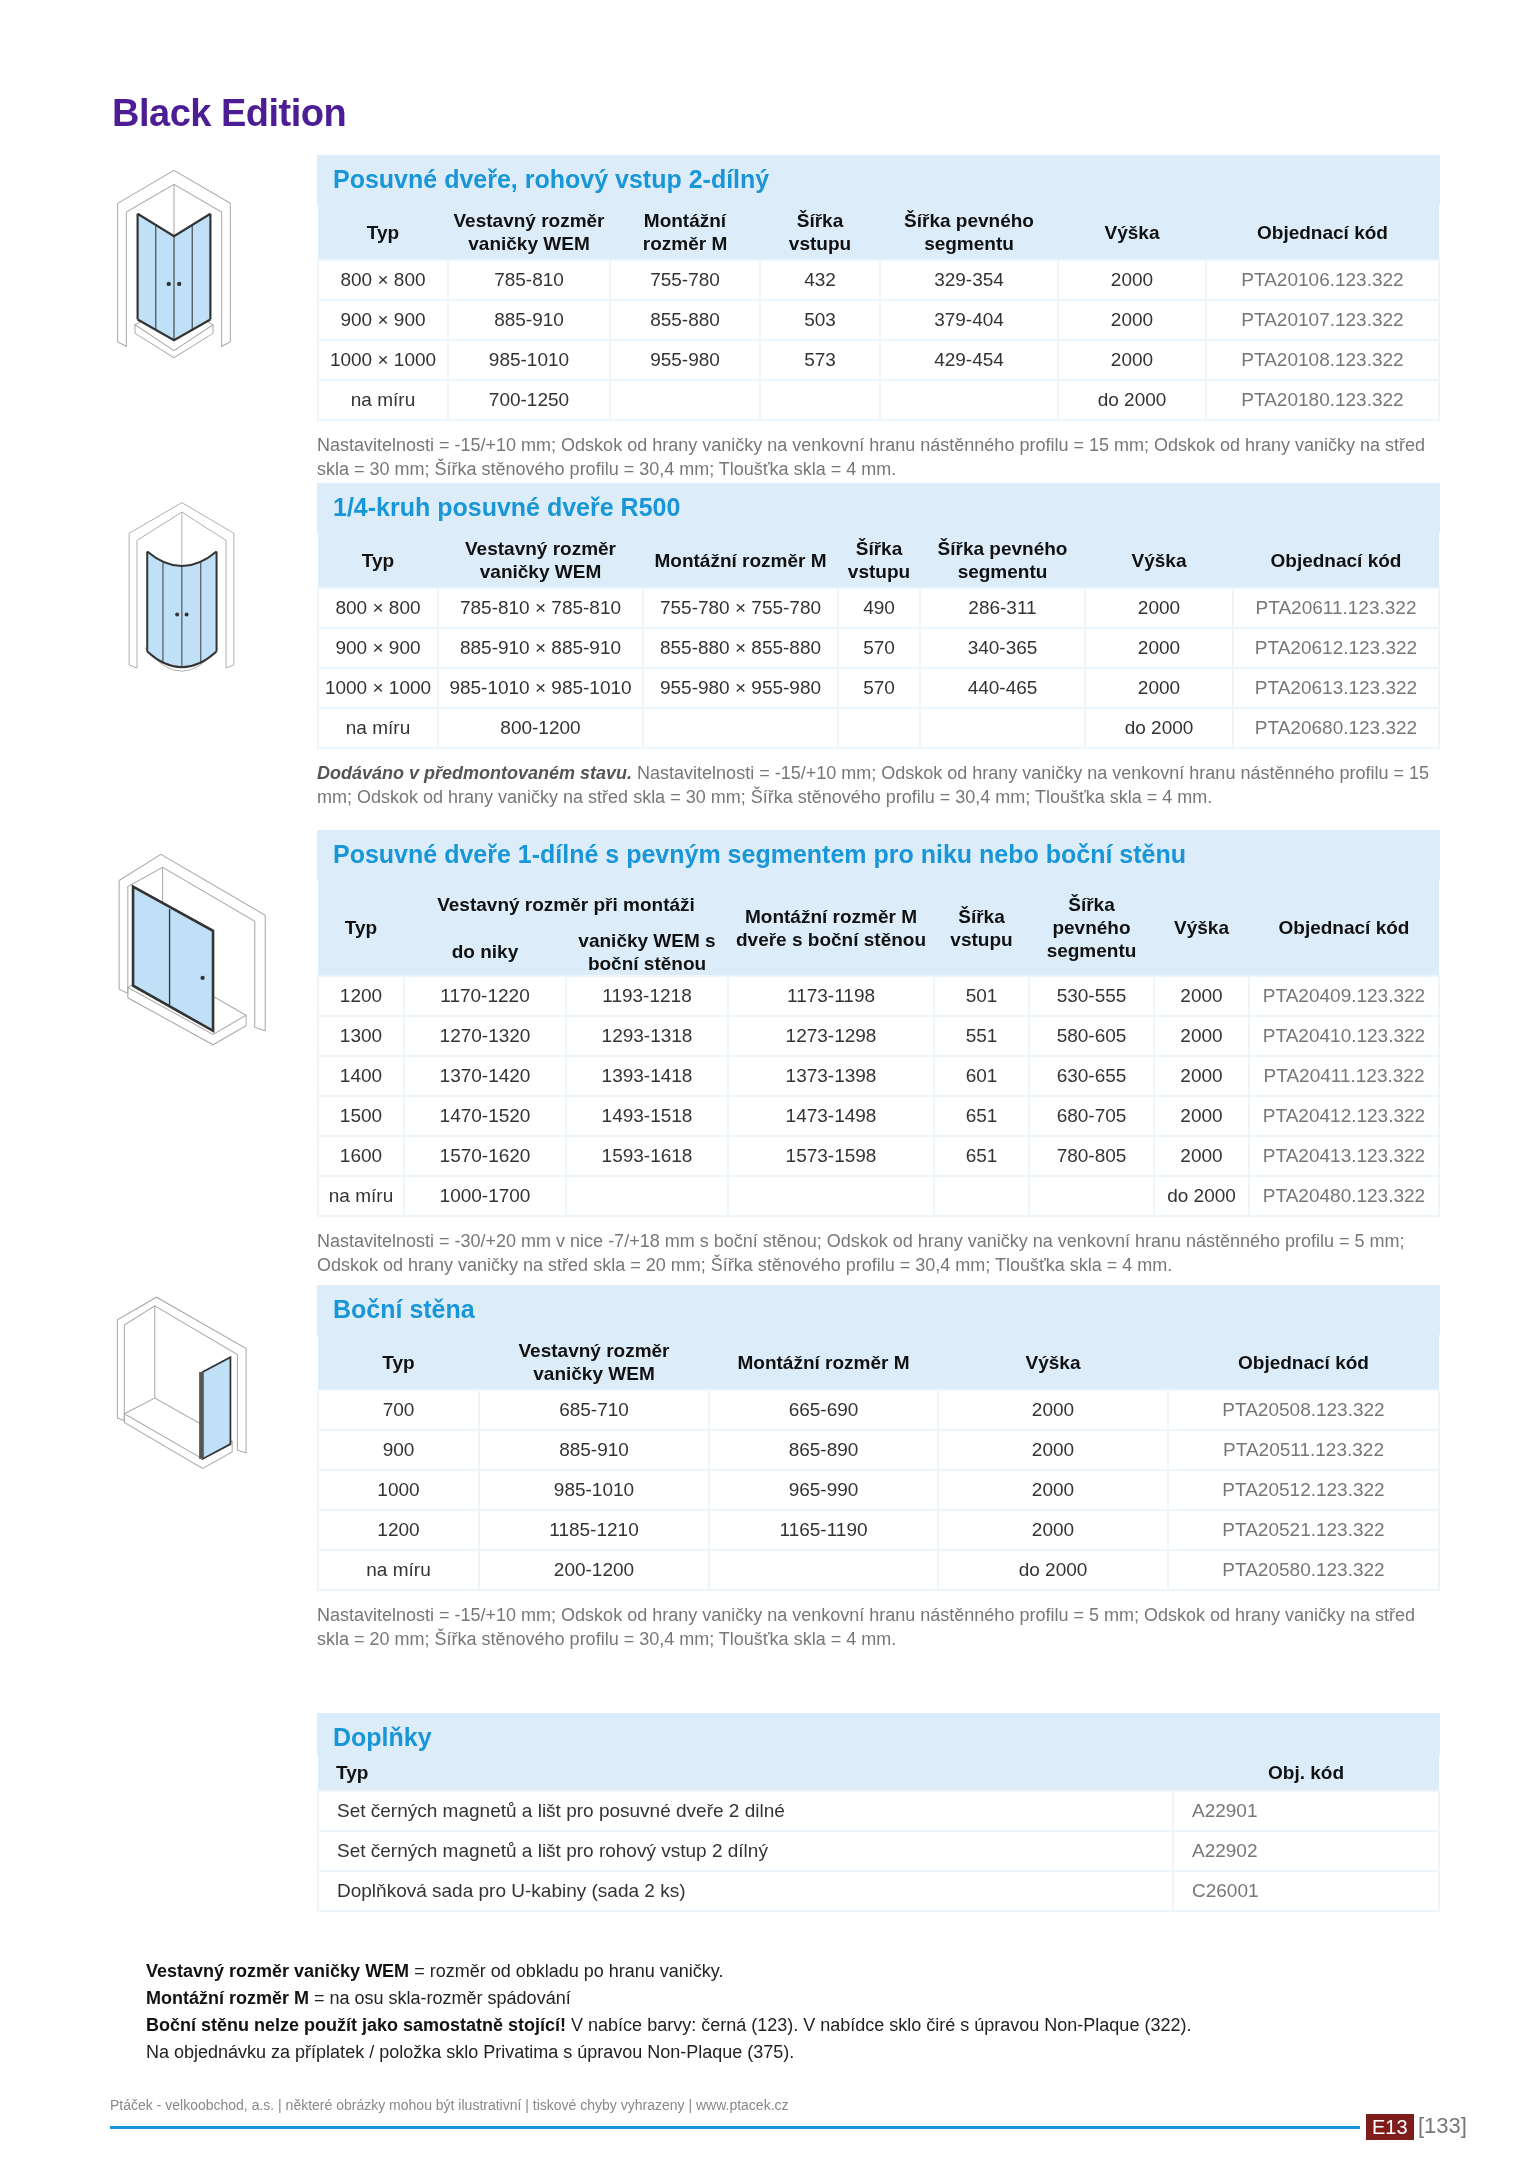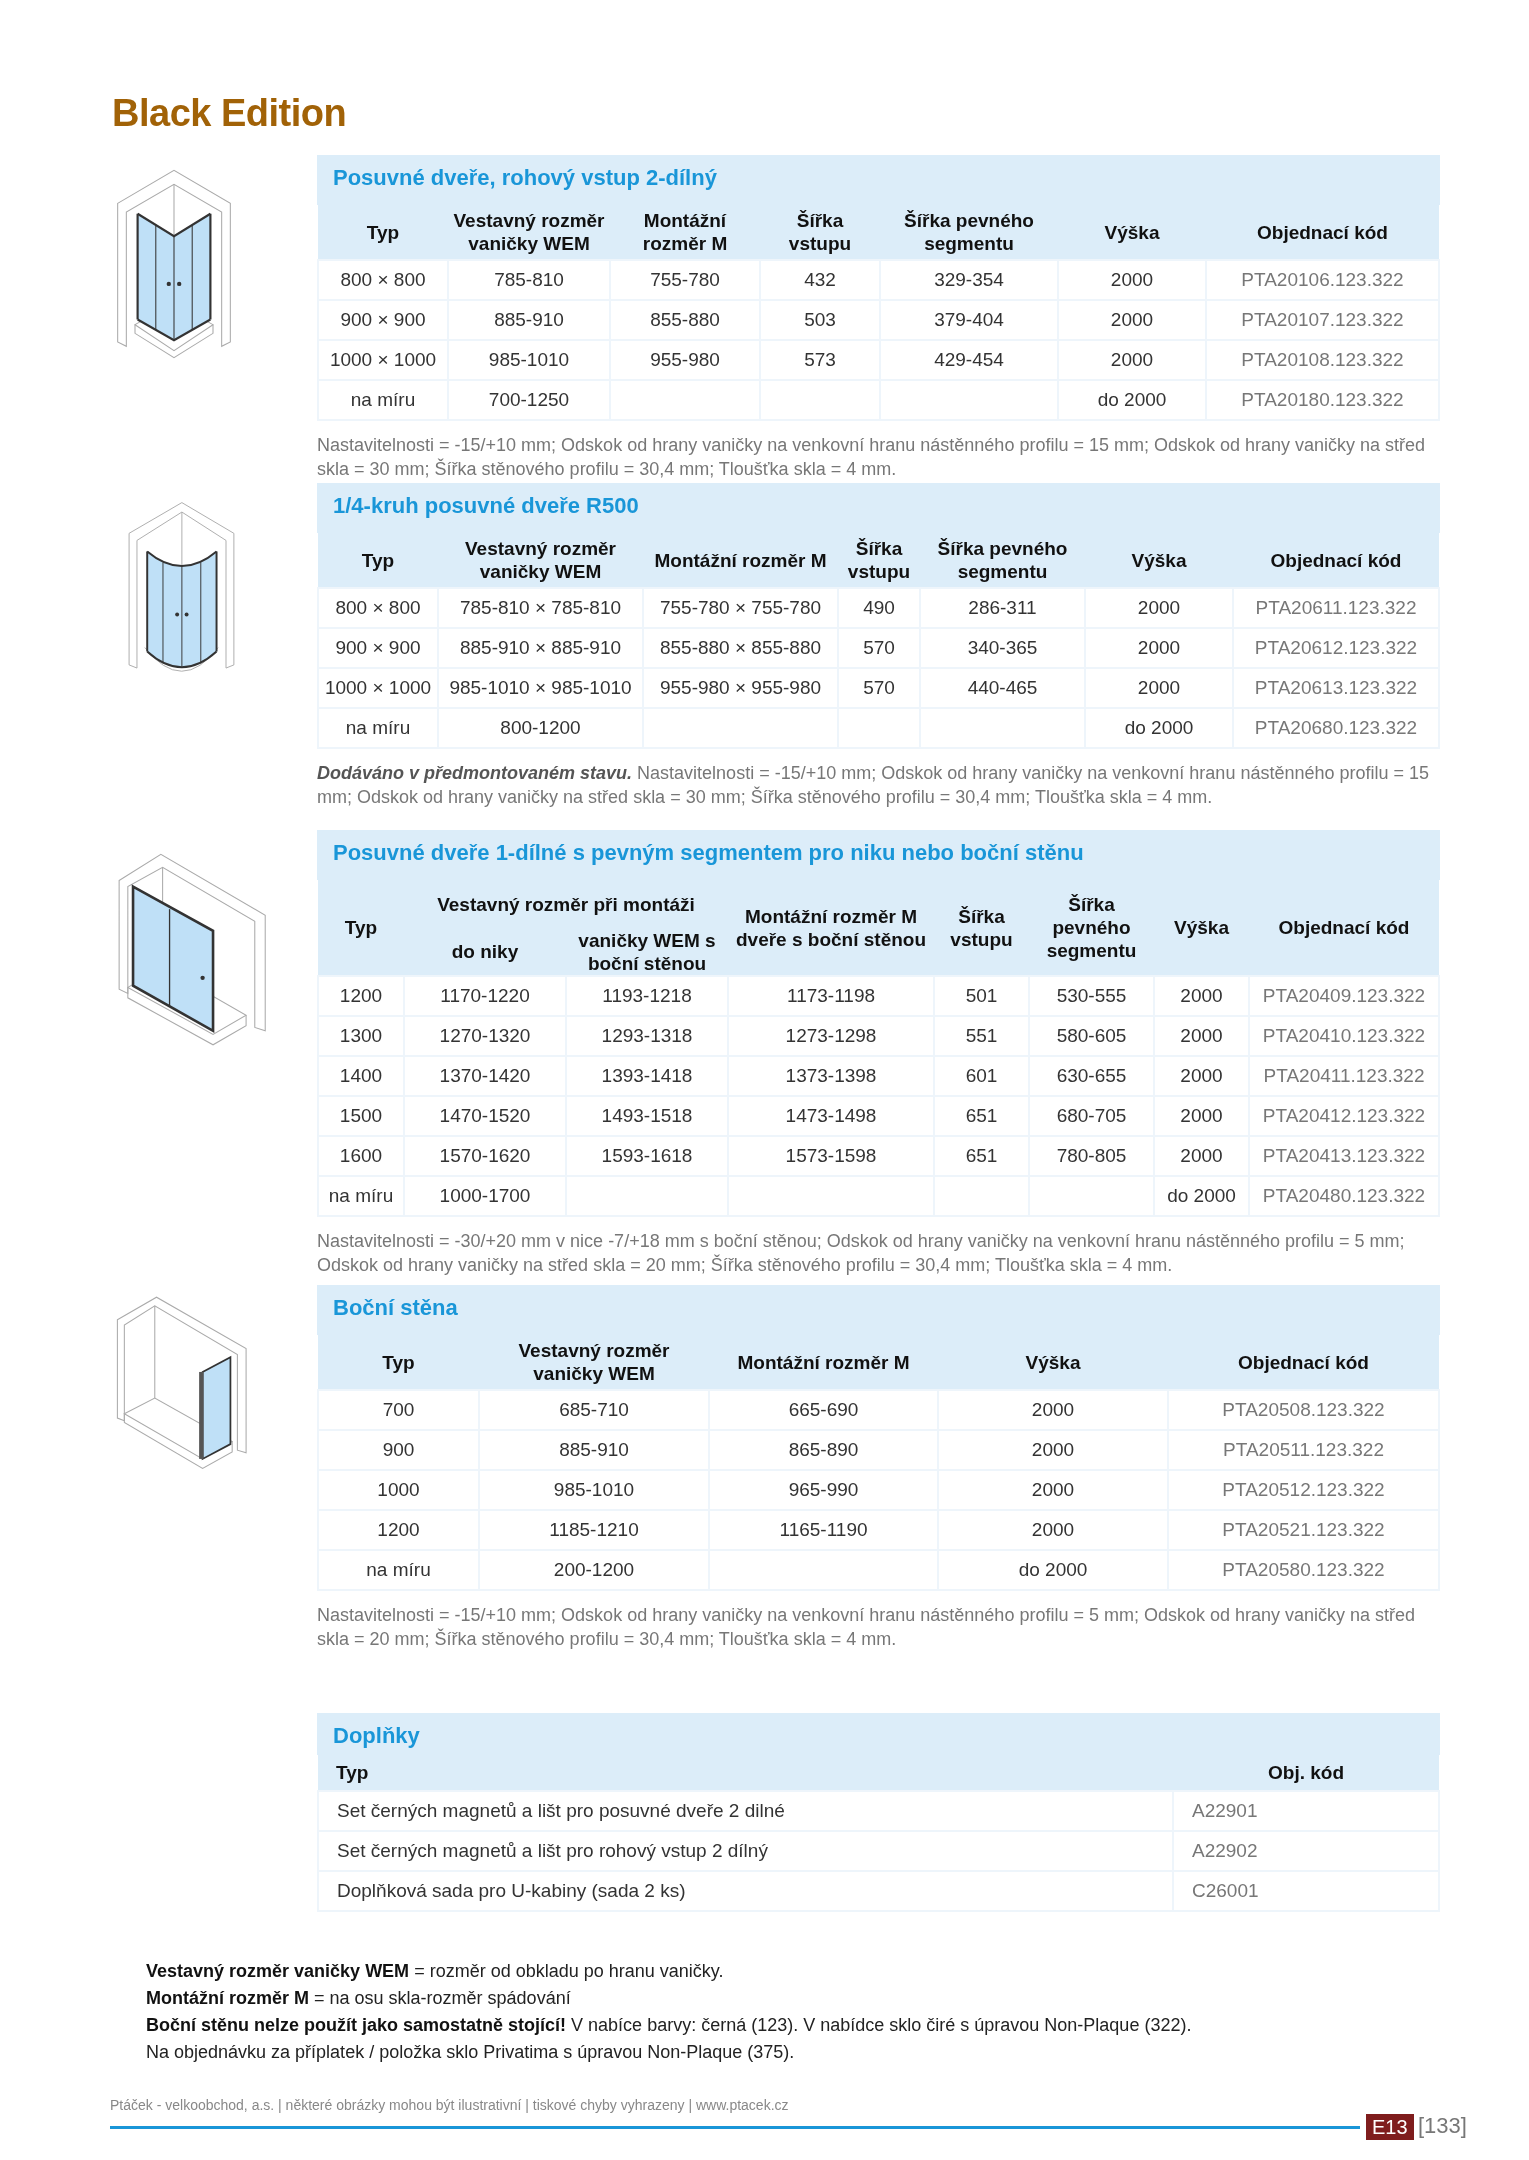--- a/index.html
+++ b/index.html
@@ -1,21 +1,21 @@
 <!DOCTYPE html>
 <html><head>
 <meta charset="utf-8">
 <style>
   html, body { margin: 0; padding: 0; background: #ffffff; }
   body { width: 1529px; height: 2160px; position: relative; overflow: hidden;
          font-family: "Liberation Sans", "DejaVu Sans", sans-serif; color: #222; }
-  .page-title { position: absolute; left: 112px; top: 92px; font-size: 38px; font-weight: bold; color: #a16207; letter-spacing: -0.5px; }
+  .page-title { position: absolute; left: 112px; top: 92px; font-size: 38px; font-weight: bold; color: #4c1d95; letter-spacing: -0.5px; }
   .illus { position: absolute; left: 100px; width: 200px; }
   .block { position: absolute; left: 317px; width: 1123px; }
-  .tbl-title { background: #dcedf9; color: #1996d8; font-weight: bold; font-size: 22px; padding: 10px 0 0 16px; height: 40px; box-sizing: content-box; }
+  .tbl-title { background: #dcedf9; color: #1996d8; font-weight: bold; font-size: 25px; padding: 10px 0 0 16px; height: 40px; box-sizing: content-box; }
   table { width: 100%; border-collapse: collapse; table-layout: fixed; }
   th { background: #dcedf9; font-weight: bold; font-size: 19px; color: #111; text-align: center; line-height: 23px; padding: 0 4px; vertical-align: middle; }
   td { font-size: 19px; color: #333; text-align: center; height: 38px; padding: 0 2px; border: 2px solid #eef5fb; white-space: nowrap; }
   td.code { color: #777; text-align: center; }
   td.left { text-align: left; padding-left: 18px; }
   th.left { text-align: left; padding-left: 18px; }
   .note { font-size: 18px; color: #777; line-height: 24px; margin-top: 12px; }
   .note b { color: #555; font-style: italic; }
   .legend { position: absolute; left: 110px; top: 1958px; font-size: 18px; line-height: 27px; color: #222; margin-left: 36px; }
   .legend b { color: #111; }

